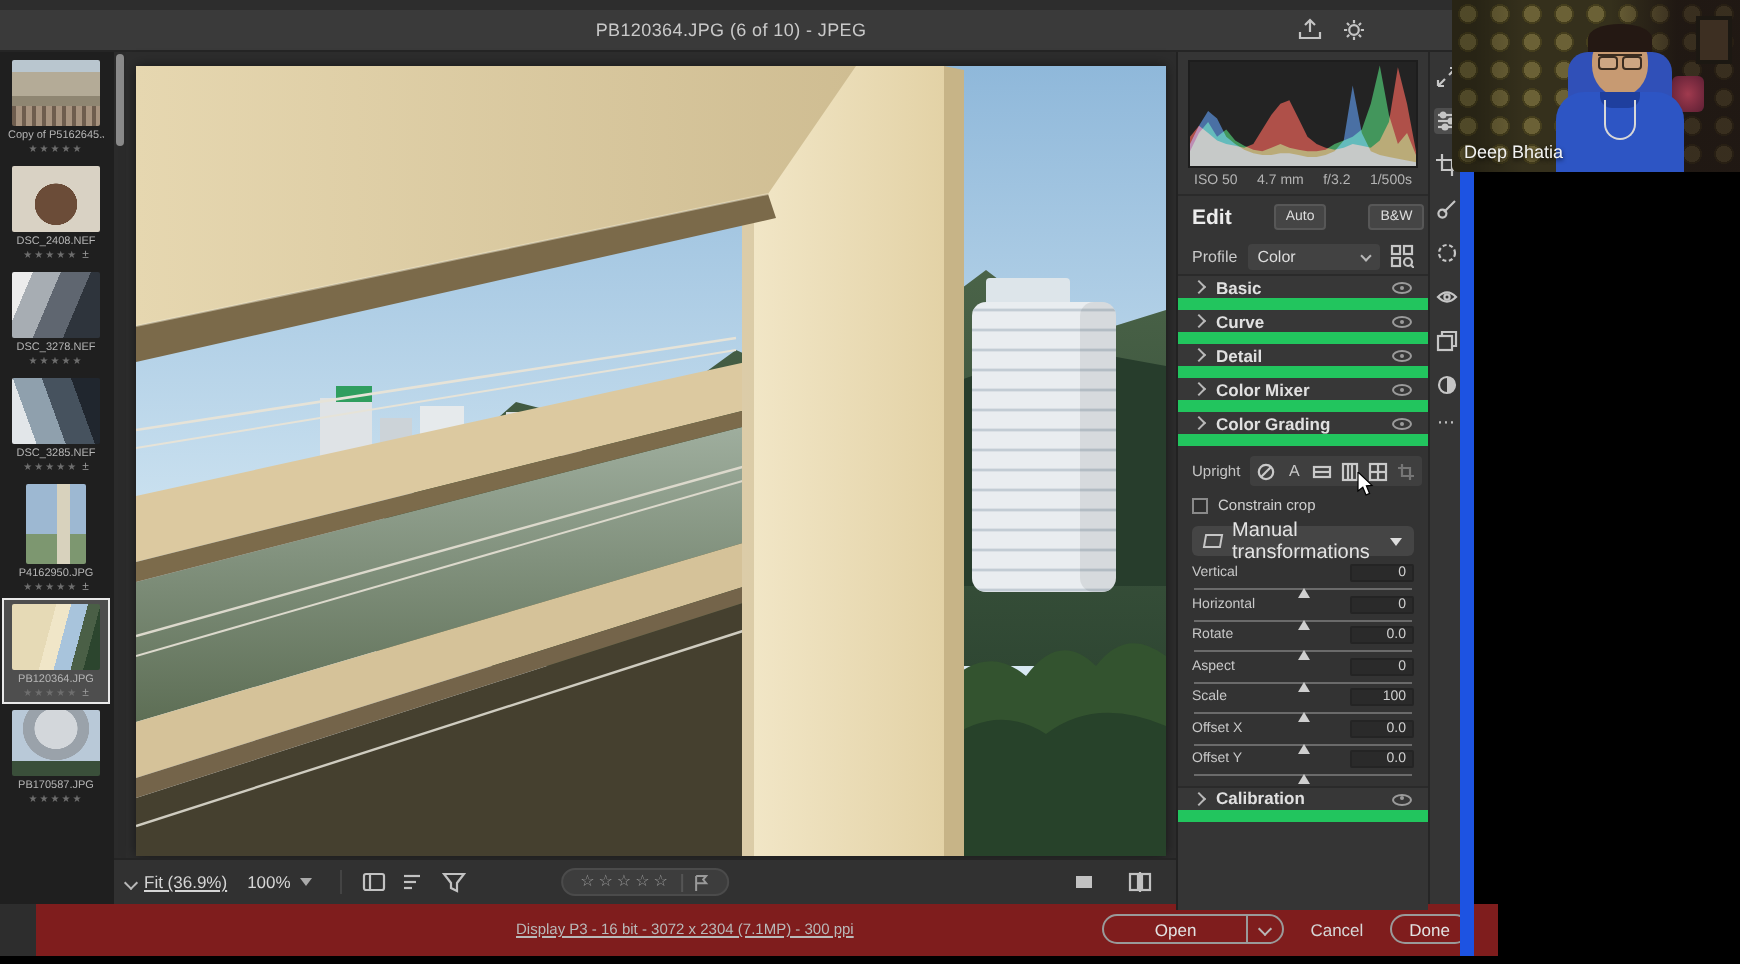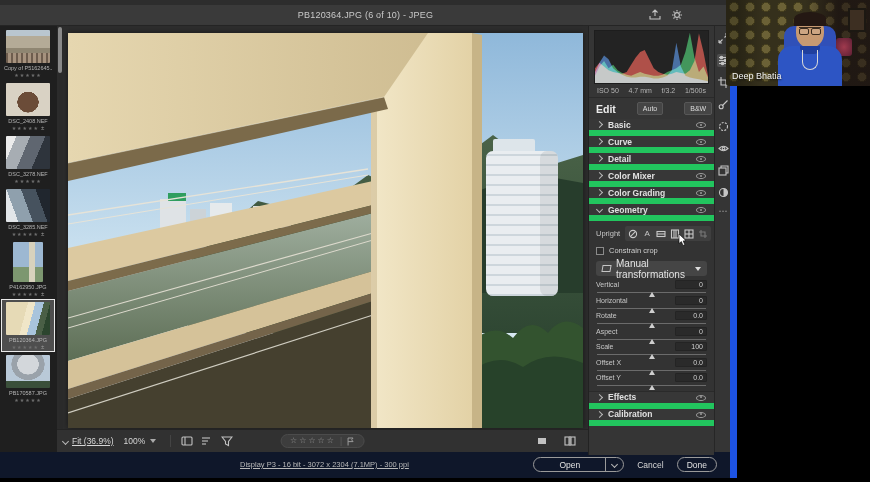--- a/index.html
+++ b/index.html
@@ -42,21 +42,21 @@
   .fitlbl{text-decoration:underline;margin:0 10px 0 4px}
   .zoomlbl{margin-right:3px}
   .mini-caret{width:0;height:0;border-left:3px solid transparent;border-right:3px solid transparent;border-top:4px solid #aaa;display:inline-block;margin:0 8px 0 2px}
   .tb-sep{width:1px;height:12px;background:#444;margin:0 6px}
   .tico{width:12px;height:12px;stroke:#c2c2c2;fill:none;stroke-width:1.1;margin:0 4px}
   .rating-capsule{position:absolute;left:50%;transform:translateX(-50%);display:flex;align-items:center;gap:5px;background:#3d3d3d;border:1px solid #4b4b4b;border-radius:8px;height:14px;padding:0 9px}
   .rating-stars{font-size:8px;color:#9a9a9a;letter-spacing:2px;line-height:12px}
   .cap-sep{width:1px;height:9px;background:#555}
   .tb-right{position:absolute;right:8px;display:flex;gap:8px;align-items:center}
   
-  .statusbar{position:absolute;left:0;top:452px;width:731px;height:26px;background:#0f172a;display:flex;align-items:center}
+  .statusbar{position:absolute;left:18px;top:452px;width:731px;height:26px;background:#7f1d1d;display:flex;align-items:center}
   .info-link{position:absolute;left:240px;top:8px;font-size:7.5px;color:#b9b9b9;text-decoration:underline}
   .sb-btns{position:absolute;right:14px;top:5px;display:flex;align-items:center;gap:13px}
   .pill{border:1px solid #9a9a9a;border-radius:9px;height:15px;display:flex;align-items:center;padding:0 9px;font-size:8.5px;color:#e2e2e2}
   .pill.split{padding:0}
   .pill.split .p-main{padding:0 25px;border-right:1px solid #9a9a9a;height:100%;display:flex;align-items:center}
   .pill.split .p-caret{padding:0 6px;display:flex;align-items:center}
   .linkbtn{font-size:8.5px;color:#d6d6d6}
   
   .panel{position:absolute;left:588px;top:26px;width:126px;height:429px;background:#353535;border-left:1px solid #222;overflow:hidden}
   .histo-wrap{margin:4px 5px 2px;height:54px;background:#232323;border:1px solid #1d1d1d}
@@ -330,20 +330,34 @@
       <span>4.7 mm</span>
       <span>f/3.2</span>
       <span>1/500s</span>
     </div>
     <div class="edit-row">
       <span class="edit-lbl">Edit</span>
       <span class="mini-btn">Auto</span>
       <span class="mini-btn">B&amp;W</span>
       <span class="mini-btn">HDR</span>
     </div>
+    <div class="profile-row">
+      <span class="pr-lbl">Profile</span>
+      <span class="select">
+        <span>Color</span>
+        <span class="chev down" style="width:4px;height:4px"></span>
+      </span>
+      <svg width="12" height="12" viewBox="0 0 12 12" style="stroke:#c6c6c6;fill:none;stroke-width:1.1">
+          <rect x="1" y="1" width="4" height="4"></rect>
+          <rect x="7" y="1" width="4" height="4"></rect>
+          <rect x="1" y="7" width="4" height="4"></rect>
+          <circle cx="9" cy="9" r="2"></circle>
+          <line x1="10.5" y1="10.5" x2="12" y2="12"></line>
+        </svg>
+    </div>
 
     <div class="sec-row">
         <span class="chev right"></span>
         <span class="sec-lbl">Basic</span>
         <span class="eye"></span>
       </div>
     <div class="sec-row">
         <span class="chev right"></span>
         <span class="sec-lbl">Curve</span>
         <span class="eye"></span>
@@ -354,25 +368,20 @@
         <span class="eye"></span>
       </div>
     <div class="sec-row">
         <span class="chev right"></span>
         <span class="sec-lbl">Color Mixer</span>
         <span class="eye"></span>
       </div>
     <div class="sec-row">
         <span class="chev right"></span>
         <span class="sec-lbl">Color Grading</span>
-        <span class="eye"></span>
-      </div>
-    <div class="sec-row">
-        <span class="chev down"></span>
-        <span class="sec-lbl">Geometry</span>
         <span class="eye"></span>
       </div>
 
     <div class="geo-body">
       <div class="upright-row">
         <span class="up-lbl">Upright</span>
         <span class="up-group">
           <span class="up-btn">
               <svg viewBox="0 0 10 10">
                 <circle cx="5" cy="5" r="3.6"></circle>
@@ -480,25 +489,20 @@
             <span class="sl-val">0.0</span>
           </div>
         <div class="sl-track">
             <span class="sl-thumb"></span>
           </div>
       </div>
     </div>
 
     <div class="sec-row">
         <span class="chev right"></span>
-        <span class="sec-lbl">Effects</span>
-        <span class="eye"></span>
-      </div>
-    <div class="sec-row">
-        <span class="chev right"></span>
         <span class="sec-lbl">Calibration</span>
         <span class="eye"></span>
       </div>
   </div>
 
   <div class="toolstrip">
     <span class="ts-ic">
         <svg viewBox="0 0 11 11">
           <path d="M1,10 L4.5,6.5 M1,10 h3 M1,10 v-3 M10,1 L6.5,4.5 M10,1 h-3 M10,1 v3"></path>
         </svg>

